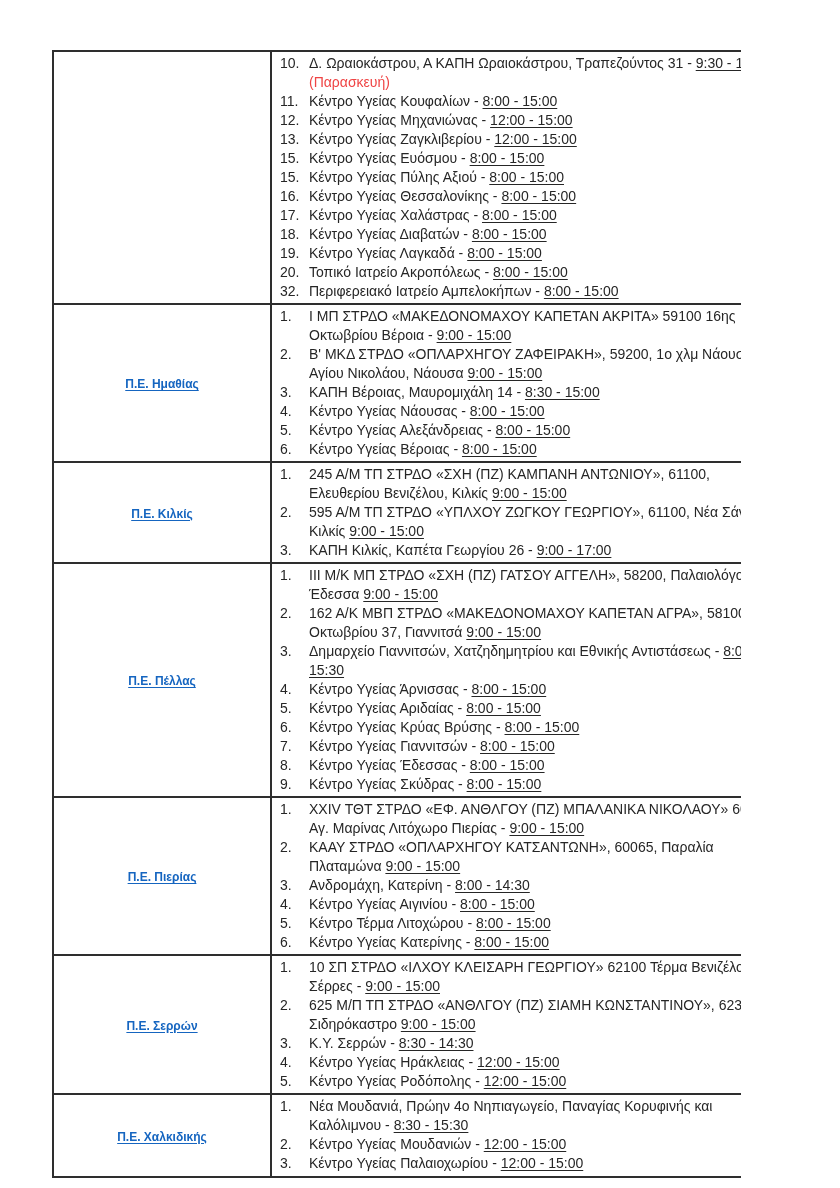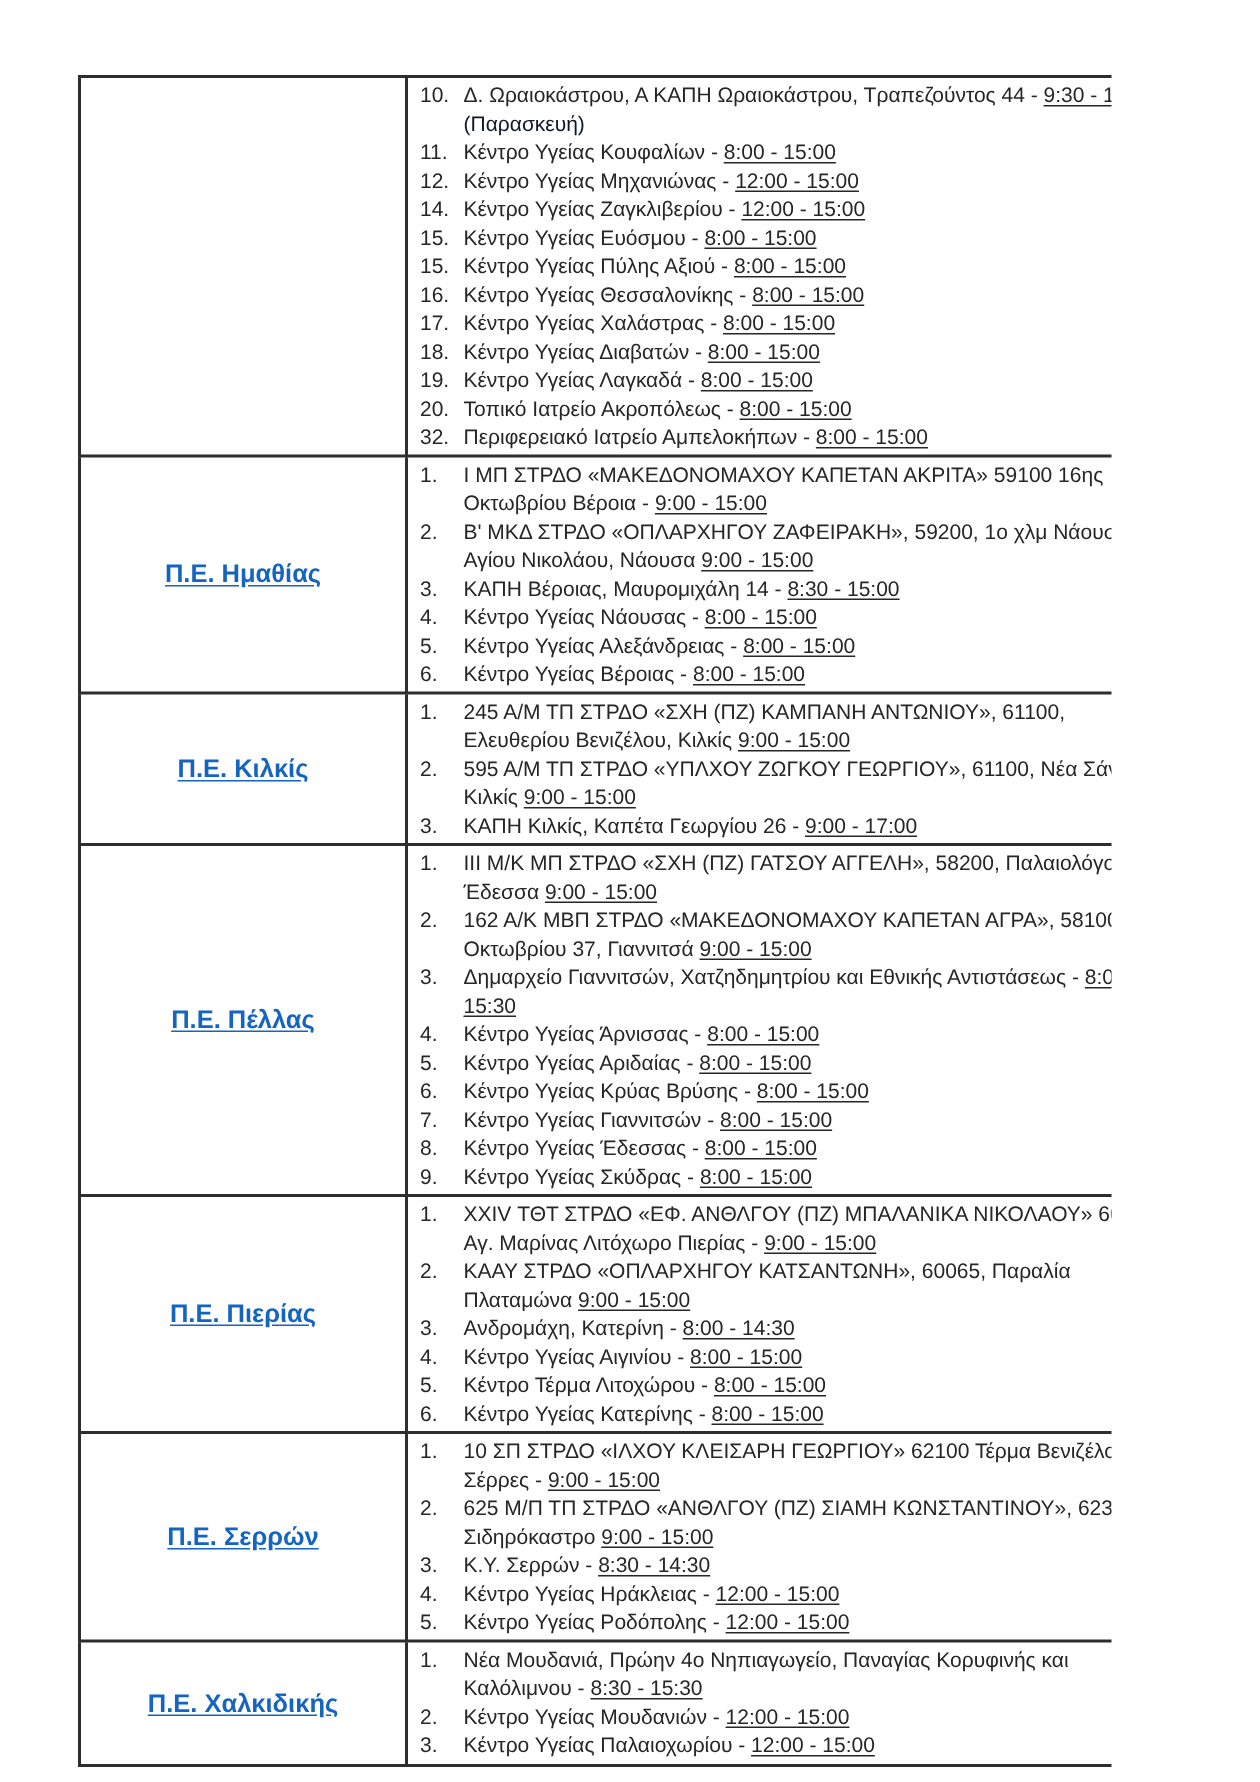--- a/index.html
+++ b/index.html
@@ -37,21 +37,21 @@
   .doc-table tr:nth-child(5) td { height: 152px; }
   .doc-table tr:nth-child(6) td { height: 130px; }
   .doc-table tr:nth-child(7) td { height: 77px;  }
 
   td.region-cell {
     vertical-align: middle;
     text-align: center;
   }
   .region-label {
     display: inline-block;
-    font-size: 17px;
+    font-size: 12px;
     font-weight: 700;
     color: #1565c0;
     text-decoration: underline;
     text-underline-offset: 2px;
     text-align: right;
   }
   td.items-cell {
     padding: 2px 6px 2px 8px;
   }
   .items-list {
@@ -69,51 +69,51 @@
   .item .body {
     flex: 1 1 auto;
     min-width: 0;
   }
   .time {
     text-decoration: underline;
     text-underline-offset: 2px;
   }
   .note {
     display: block;
-    color: #0f172a;
+    color: #ef4444;
   }
 </style>
 </head>
 <body>
 
 <div class="page">
   <table class="doc-table">
     <colgroup>
       <col class="col-region">
       <col class="col-items">
     </colgroup>
     <tbody>
         <tr>
           <td class="region-cell"><span class="region-label"></span></td>
           <td class="items-cell">
             <div class="items-list">
               <div class="item">
                 <span class="num">10.</span>
-                <span class="body"><span>Δ. Ωραιοκάστρου, Α ΚΑΠΗ Ωραιοκάστρου, Τραπεζούντος 44 - </span><span class="time">9:30 - 15:00</span><span class="note">(Παρασκευή)</span></span>
+                <span class="body"><span>Δ. Ωραιοκάστρου, Α ΚΑΠΗ Ωραιοκάστρου, Τραπεζούντος 31 - </span><span class="time">9:30 - 15:00</span><span class="note">(Παρασκευή)</span></span>
               </div>
               <div class="item">
                 <span class="num">11.</span>
                 <span class="body"><span>Κέντρο Υγείας Κουφαλίων - </span><span class="time">8:00 - 15:00</span></span>
               </div>
               <div class="item">
                 <span class="num">12.</span>
                 <span class="body"><span>Κέντρο Υγείας Μηχανιώνας - </span><span class="time">12:00 - 15:00</span></span>
               </div>
               <div class="item">
-                <span class="num">14.</span>
+                <span class="num">13.</span>
                 <span class="body"><span>Κέντρο Υγείας Ζαγκλιβερίου - </span><span class="time">12:00 - 15:00</span></span>
               </div>
               <div class="item">
                 <span class="num">15.</span>
                 <span class="body"><span>Κέντρο Υγείας Ευόσμου - </span><span class="time">8:00 - 15:00</span></span>
               </div>
               <div class="item">
                 <span class="num">15.</span>
                 <span class="body"><span>Κέντρο Υγείας Πύλης Αξιού - </span><span class="time">8:00 - 15:00</span></span>
               </div>

